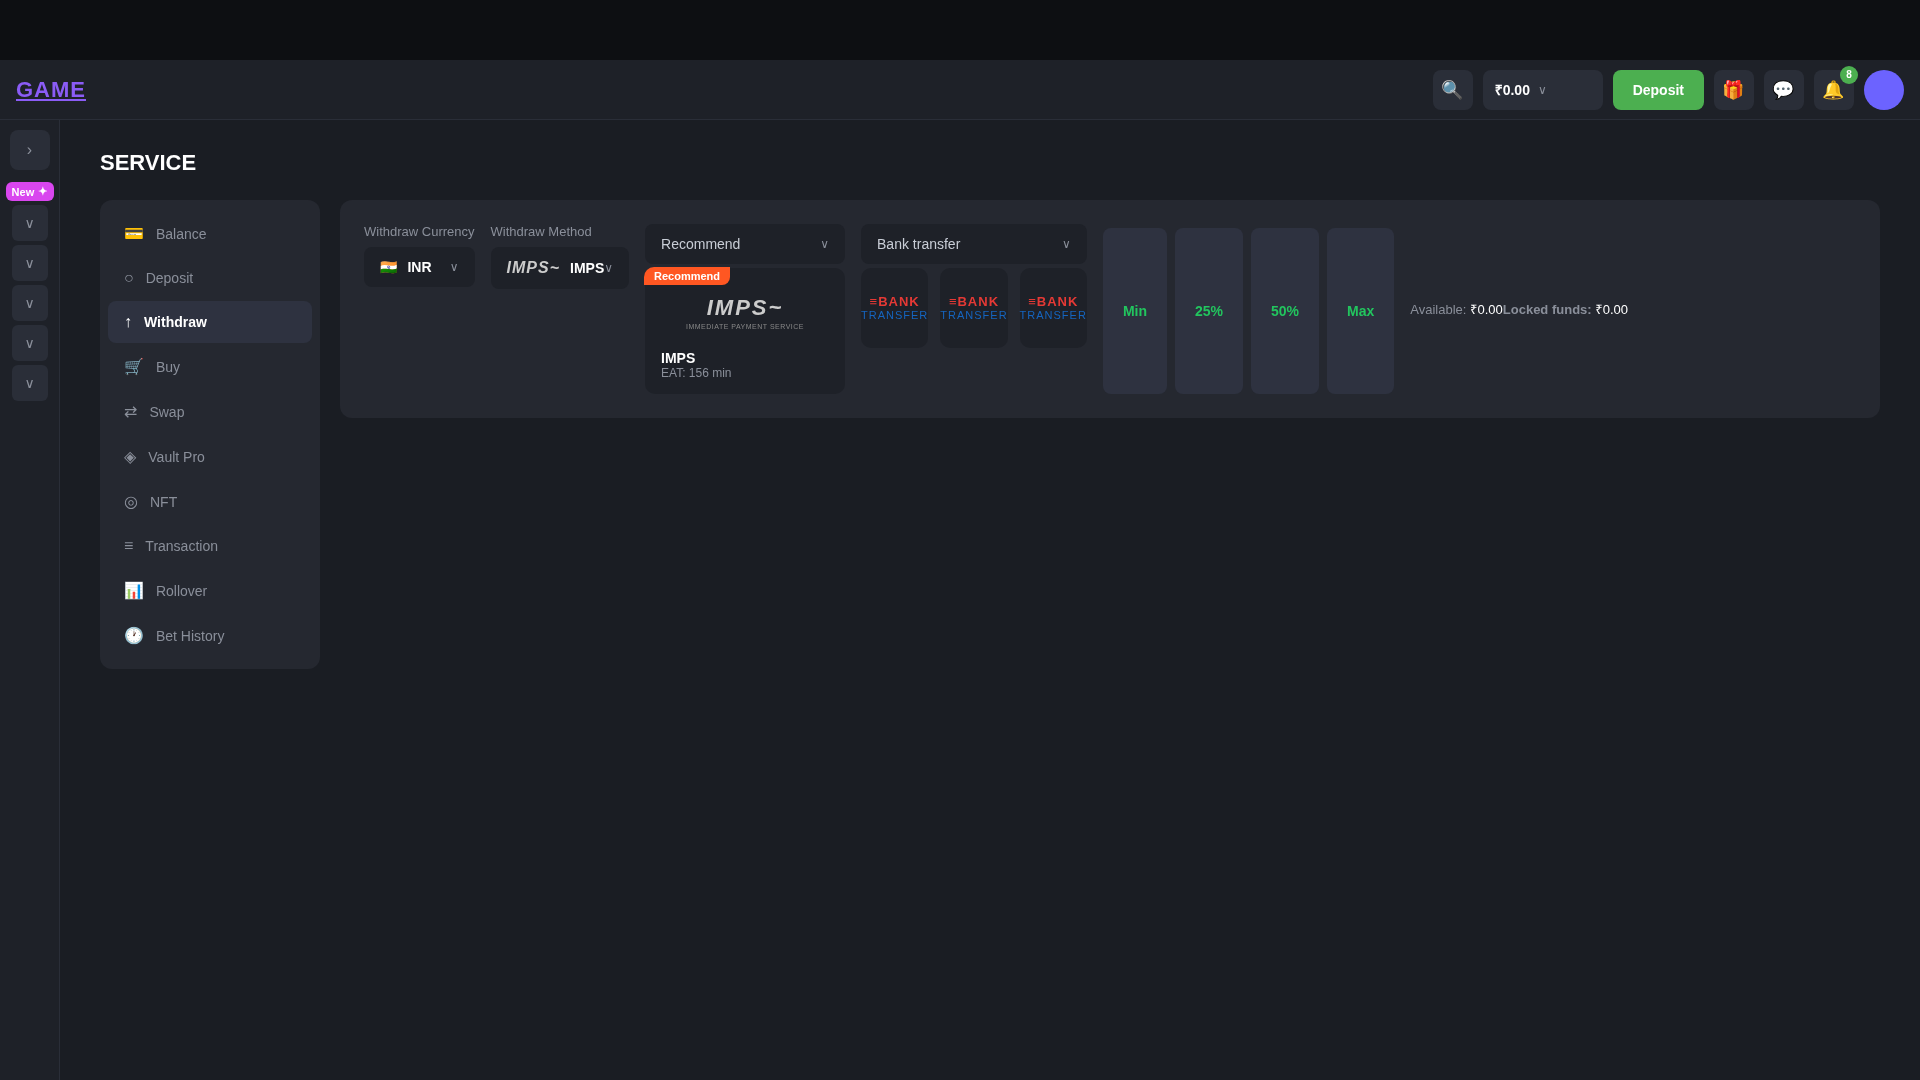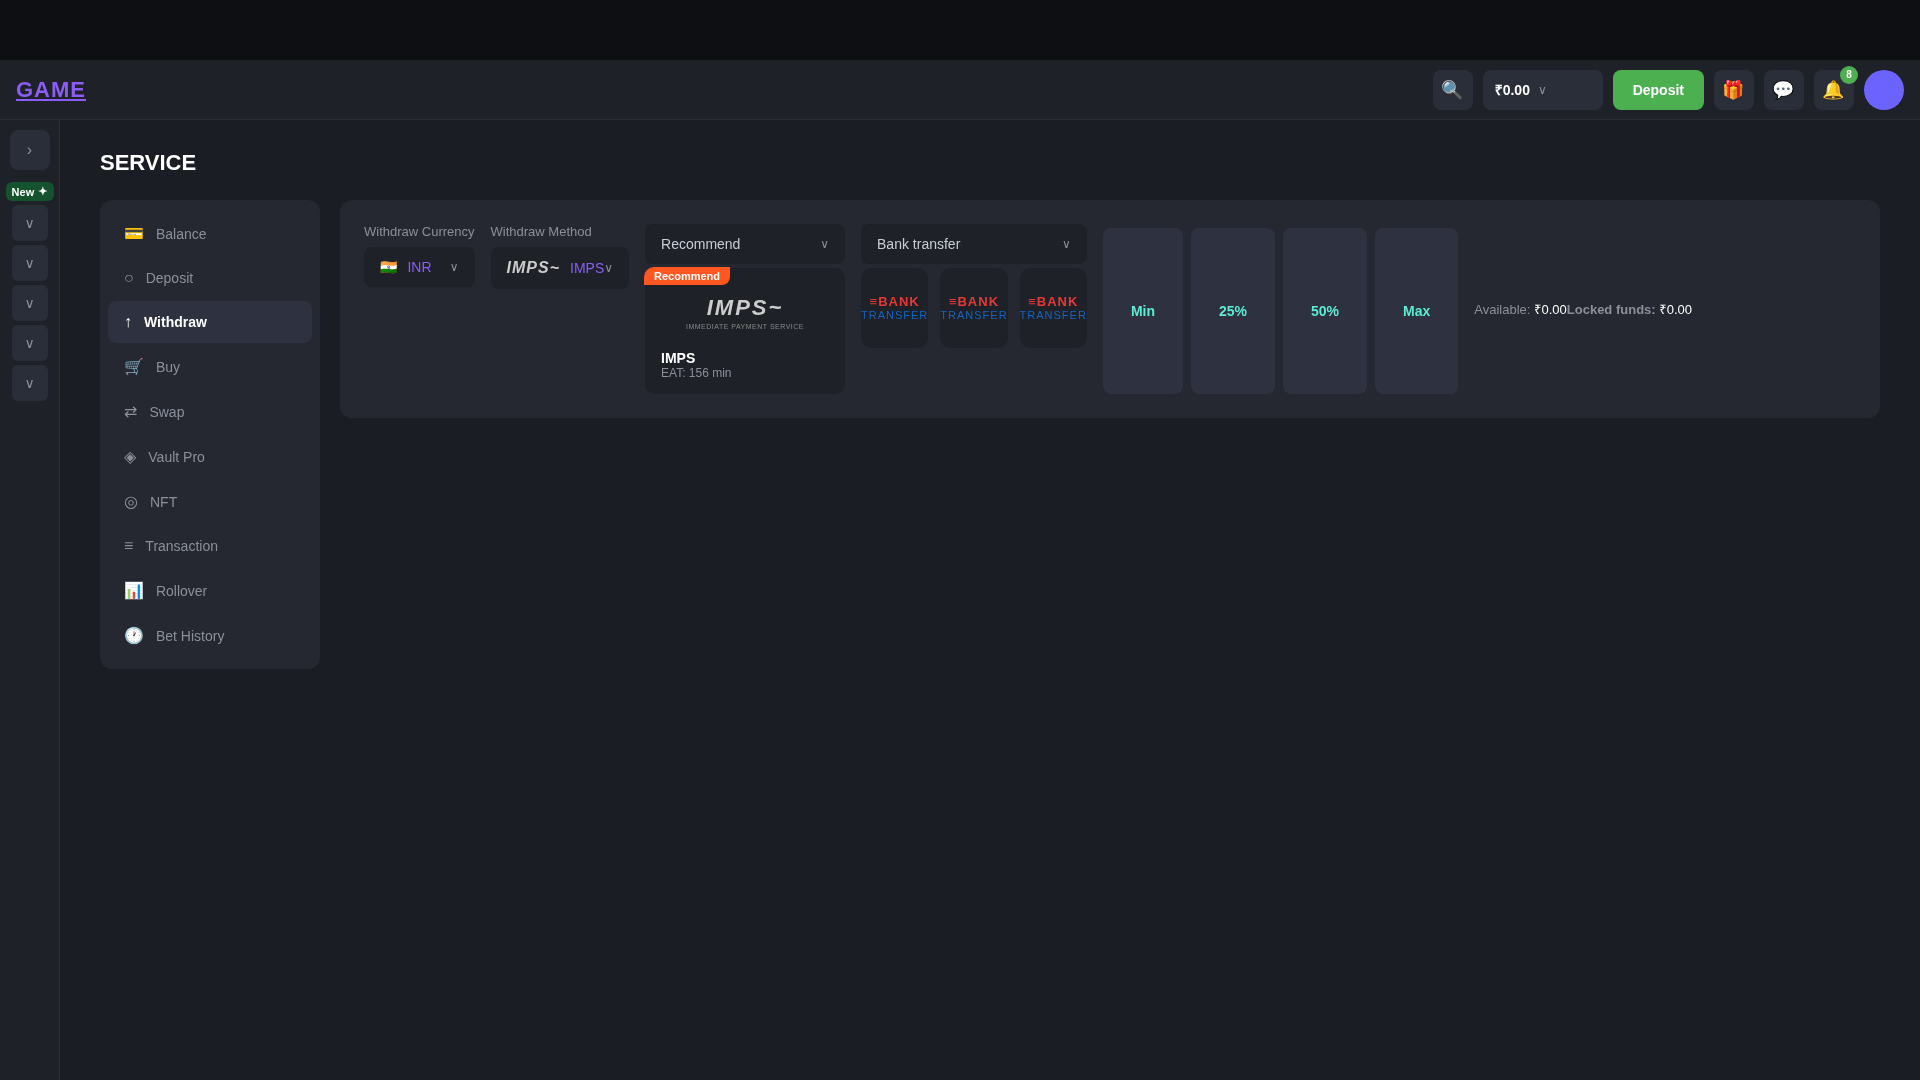--- a/index.html
+++ b/index.html
@@ -148,21 +148,21 @@
       height: 40px;
       display: flex;
       align-items: center;
       justify-content: center;
       cursor: pointer;
       color: #8a8f9a;
       font-size: 16px;
       margin-bottom: 8px;
     }
     .sidebar-new-badge {
-      background: #14532d;
+      background: #d946ef;
       color: #fff;
       border-radius: 6px;
       padding: 3px 8px;
       font-size: 11px;
       font-weight: 700;
       cursor: pointer;
       display: flex;
       align-items: center;
       gap: 4px;
       width: 48px;
@@ -255,22 +255,22 @@
       align-items: center;
       justify-content: space-between;
       cursor: pointer;
     }
     .dropdown-row-inner {
       display: flex;
       align-items: center;
       gap: 10px;
     }
     .dropdown-value {
-      color: #8b5cf6;
-      font-weight: 400;
+      color: #ffffff;
+      font-weight: 700;
     }
     .chevron-down { color: #8a8f9a; font-size: 12px; }
 
     
     .imps-logo-text {
       font-style: italic;
       font-weight: 900;
       color: #ccc;
       font-size: 16px;
       letter-spacing: 1px;
@@ -405,22 +405,22 @@
     .amount-btns {
       display: flex;
       gap: 8px;
       margin-top: 4px;
     }
     .amount-btn {
       flex: 1;
       background: #2e3240;
       border: none;
       border-radius: 8px;
-      padding: 28px;
-      color: #5eead4;
+      padding: 20px;
+      color: #22c55e;
       font-size: 14px;
       font-weight: 600;
       cursor: pointer;
       text-align: center;
     }
 
     
     .available-row {
       display: flex;
       justify-content: space-between;

